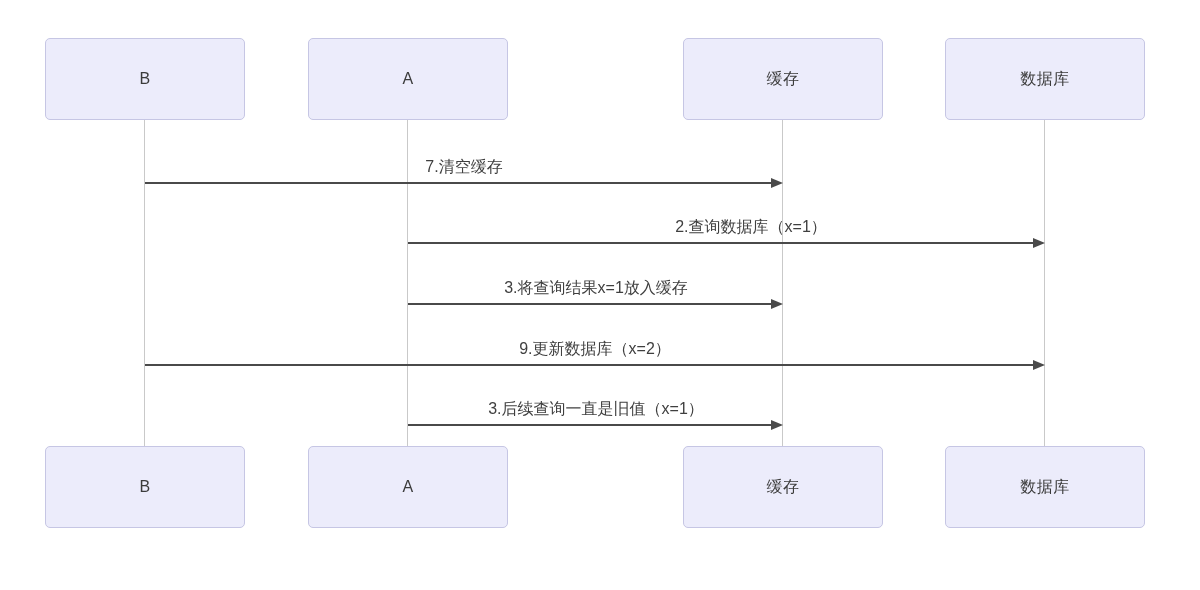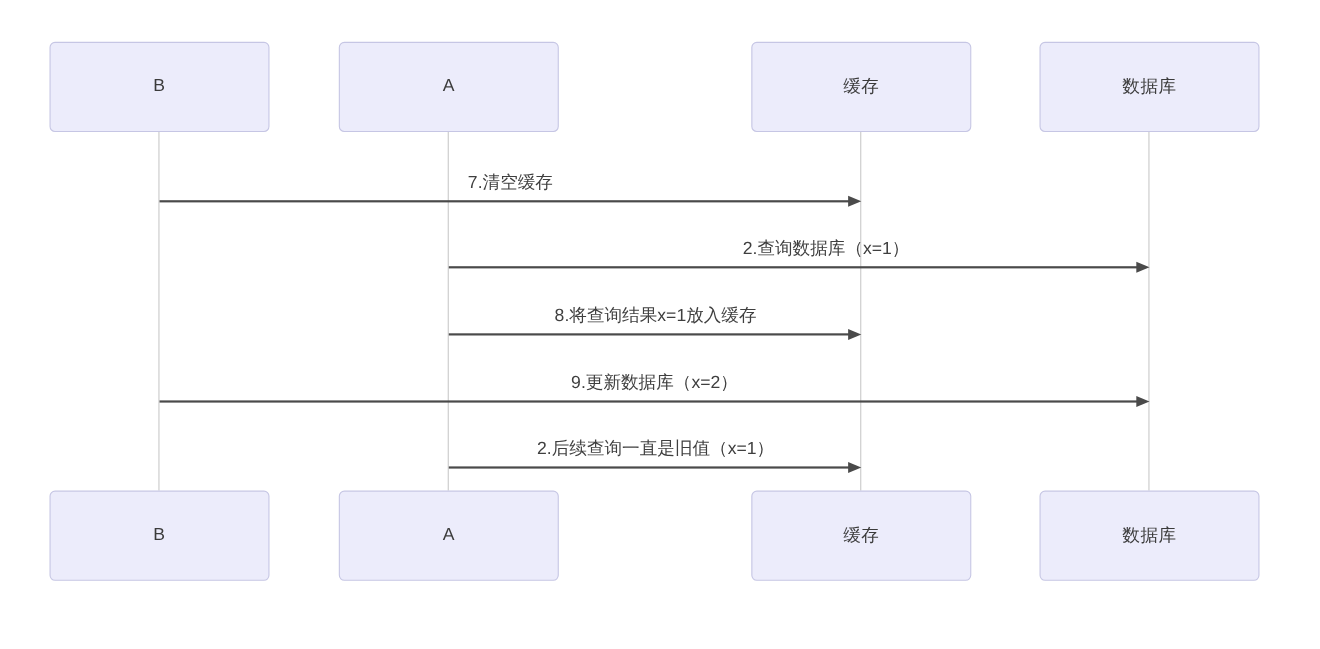--- a/index.html
+++ b/index.html
@@ -122,29 +122,29 @@
   <div class="msg-line m1-line"></div>
   <div class="msg-head m1-head"></div>
   <div class="msg-label m1-label">7.清空缓存</div>
 
   <div class="msg-line m2-line"></div>
   <div class="msg-head m2-head"></div>
   <div class="msg-label m2-label">2.查询数据库（x=1）</div>
 
   <div class="msg-line m3-line"></div>
   <div class="msg-head m3-head"></div>
-  <div class="msg-label m3-label">8.将查询结果x=1放入缓存</div>
+  <div class="msg-label m3-label">3.将查询结果x=1放入缓存</div>
 
   <div class="msg-line m4-line"></div>
   <div class="msg-head m4-head"></div>
   <div class="msg-label m4-label">9.更新数据库（x=2）</div>
 
   <div class="msg-line m5-line"></div>
   <div class="msg-head m5-head"></div>
-  <div class="msg-label m5-label">2.后续查询一直是旧值（x=1）</div>
+  <div class="msg-label m5-label">3.后续查询一直是旧值（x=1）</div>
 
   <div class="actor-box pos-b-bot">
     <span>B</span>
   </div>
   <div class="actor-box pos-a-bot">
     <span>A</span>
   </div>
   <div class="actor-box pos-cache-bot">
     <span>缓存</span>
   </div>

